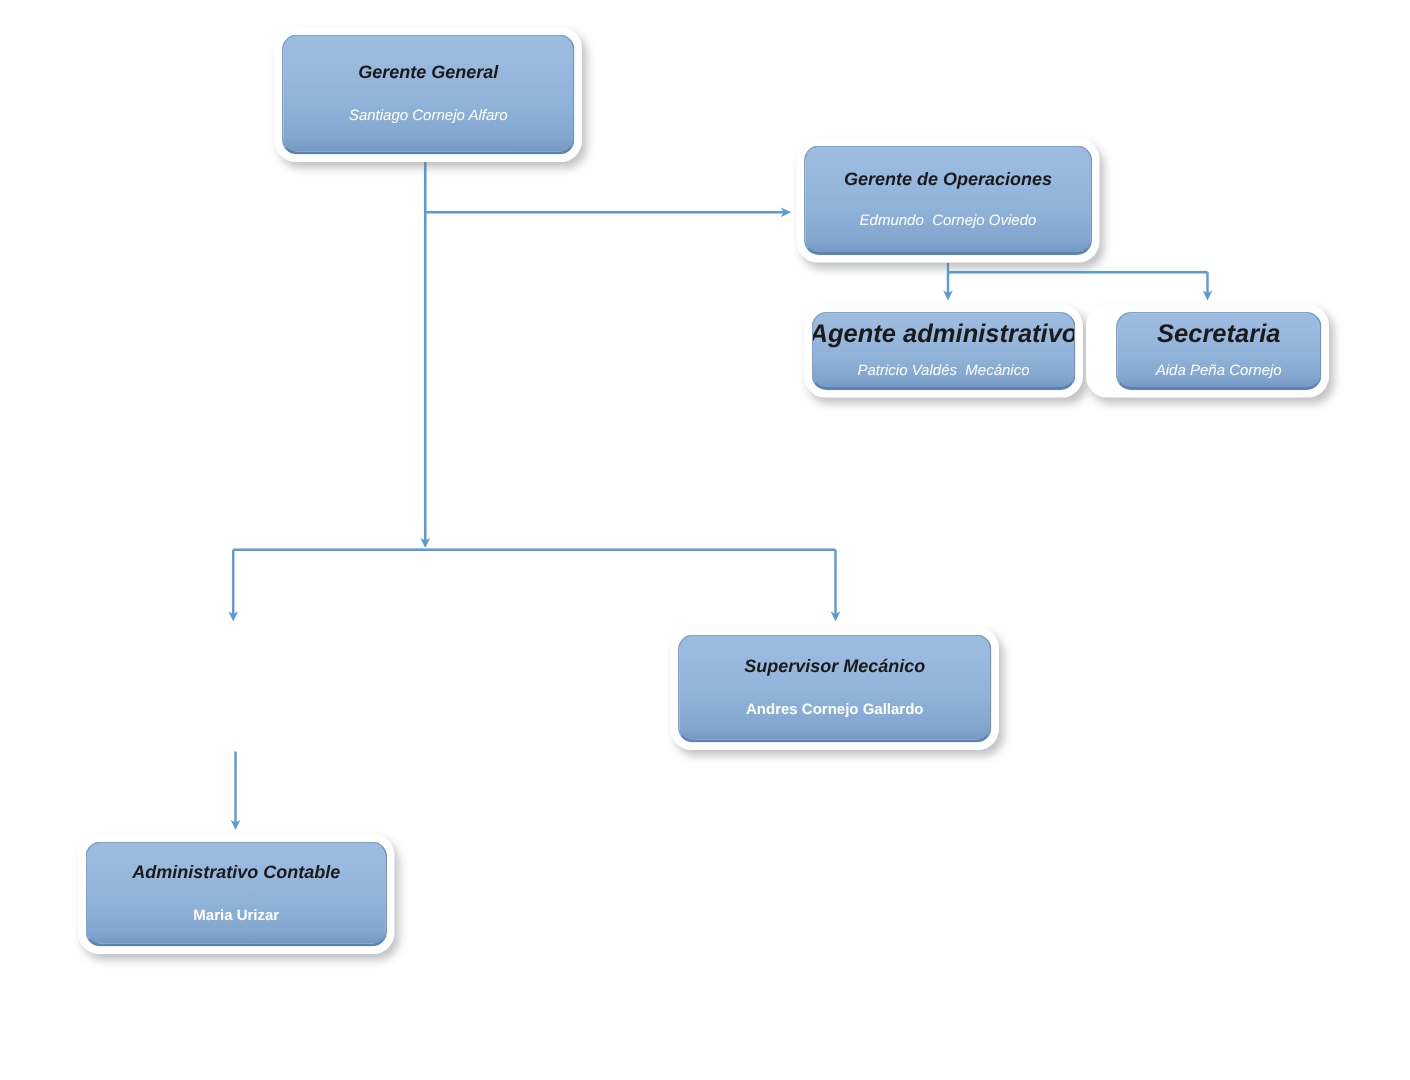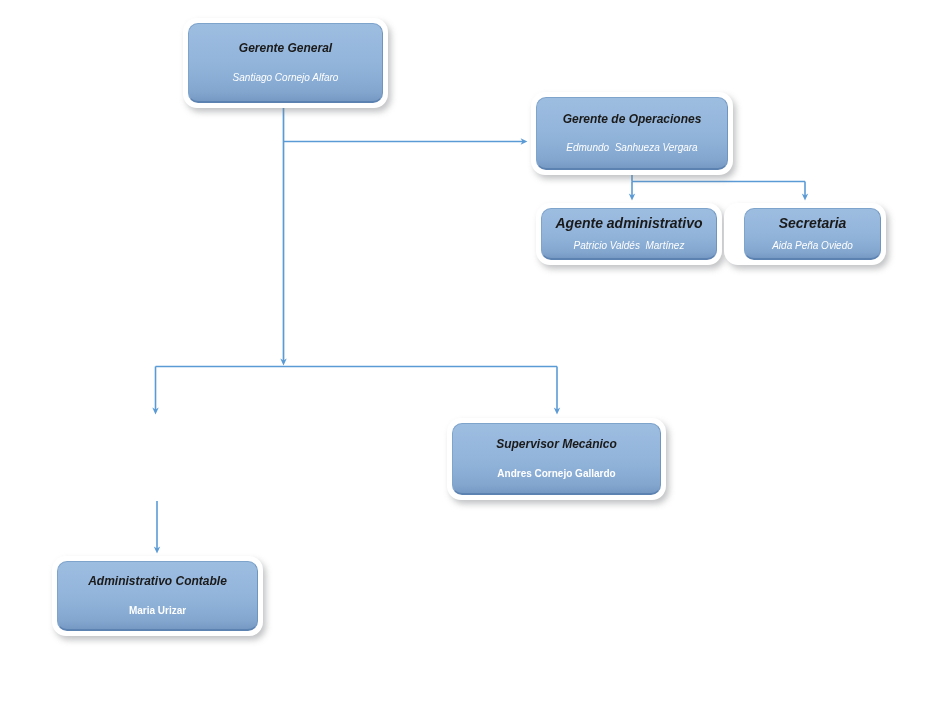--- a/index.html
+++ b/index.html
@@ -90,21 +90,21 @@
   #node-gerente-ops       { left: 531px; top: 92px;  width: 202px; height: 83px; }
   #node-agente-admin      { left: 536px; top: 203px; width: 186px; height: 62px; }
   #node-secretaria        { left: 724px; top: 203px; width: 162px; height: 62px; padding-left: 20px; }
   #node-jefa-rrhh         { left: 52px;  top: 418px; width: 211px; height: 82px; }
   #node-supervisor        { left: 447px; top: 418px; width: 219px; height: 82px; }
   #node-admin-contable    { left: 52px;  top: 556px; width: 211px; height: 80px; }
 
   #node-agente-admin .node-name,
   #node-secretaria .node-name { margin-top: 9px; }
   #node-agente-admin .node-title,
-  #node-secretaria .node-title { font-size: 14px; }
+  #node-secretaria .node-title { font-size: 17px; }
 </style>
 </head>
 <body>
 
 <div id="org-canvas">
 
   <svg id="connectors" viewBox="0 0 940 720" width="940" height="720">
     <defs>
       <marker id="arrowhead" markerWidth="8" markerHeight="8" refX="4.2" refY="4" orient="auto" markerUnits="userSpaceOnUse">
         <path d="M0.8,0.8 L7.6,4 L0.8,7.2 L2.6,4 Z" fill="#5b9bd5"></path>
@@ -133,35 +133,35 @@
   <div class="node" id="node-gerente-general">
     <div class="node-inner">
       <div class="node-title">Gerente General</div>
       <div class="node-name">Santiago Cornejo Alfaro</div>
     </div>
   </div>
 
   <div class="node" id="node-gerente-ops">
     <div class="node-inner">
       <div class="node-title">Gerente de Operaciones</div>
-      <div class="node-name">Edmundo  Sanhueza Vergara</div>
+      <div class="node-name">Edmundo  Cornejo Oviedo</div>
     </div>
   </div>
 
   <div class="node" id="node-agente-admin">
     <div class="node-inner">
       <div class="node-title">Agente administrativo</div>
-      <div class="node-name">Patricio Valdés  Martínez</div>
+      <div class="node-name">Patricio Valdés  Mecánico</div>
     </div>
   </div>
 
   <div class="node" id="node-secretaria">
     <div class="node-inner">
       <div class="node-title">Secretaria</div>
-      <div class="node-name">Aida Peña Oviedo</div>
+      <div class="node-name">Aida Peña Cornejo</div>
     </div>
   </div>
 
 
   <div class="node" id="node-admin-contable">
     <div class="node-inner">
       <div class="node-title">Administrativo Contable</div>
       <div class="node-name upright">Maria Urizar</div>
     </div>
   </div>

